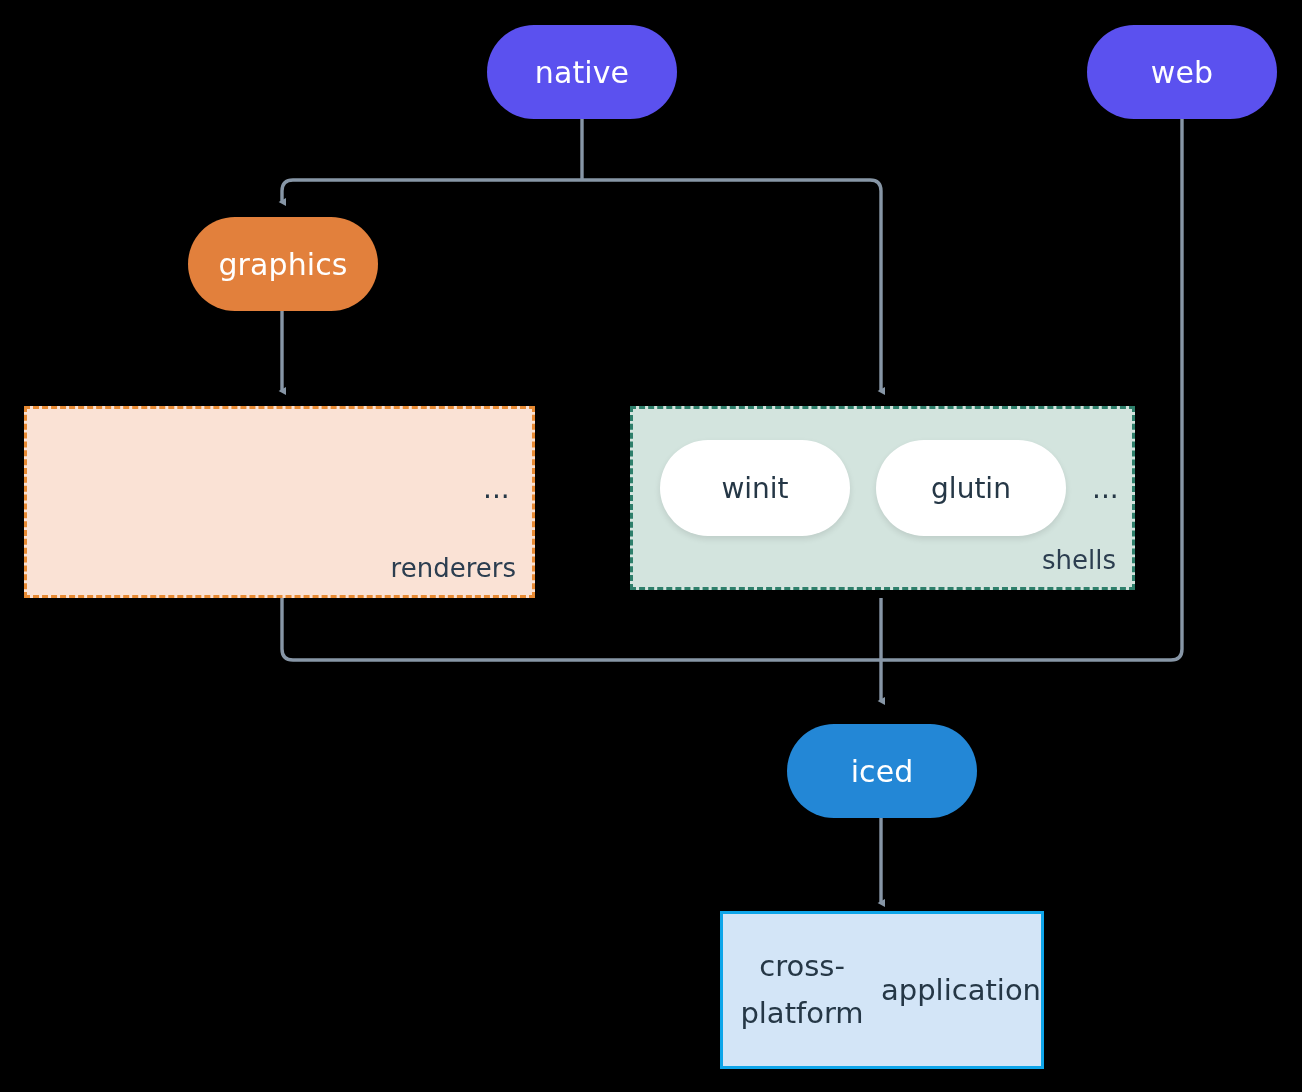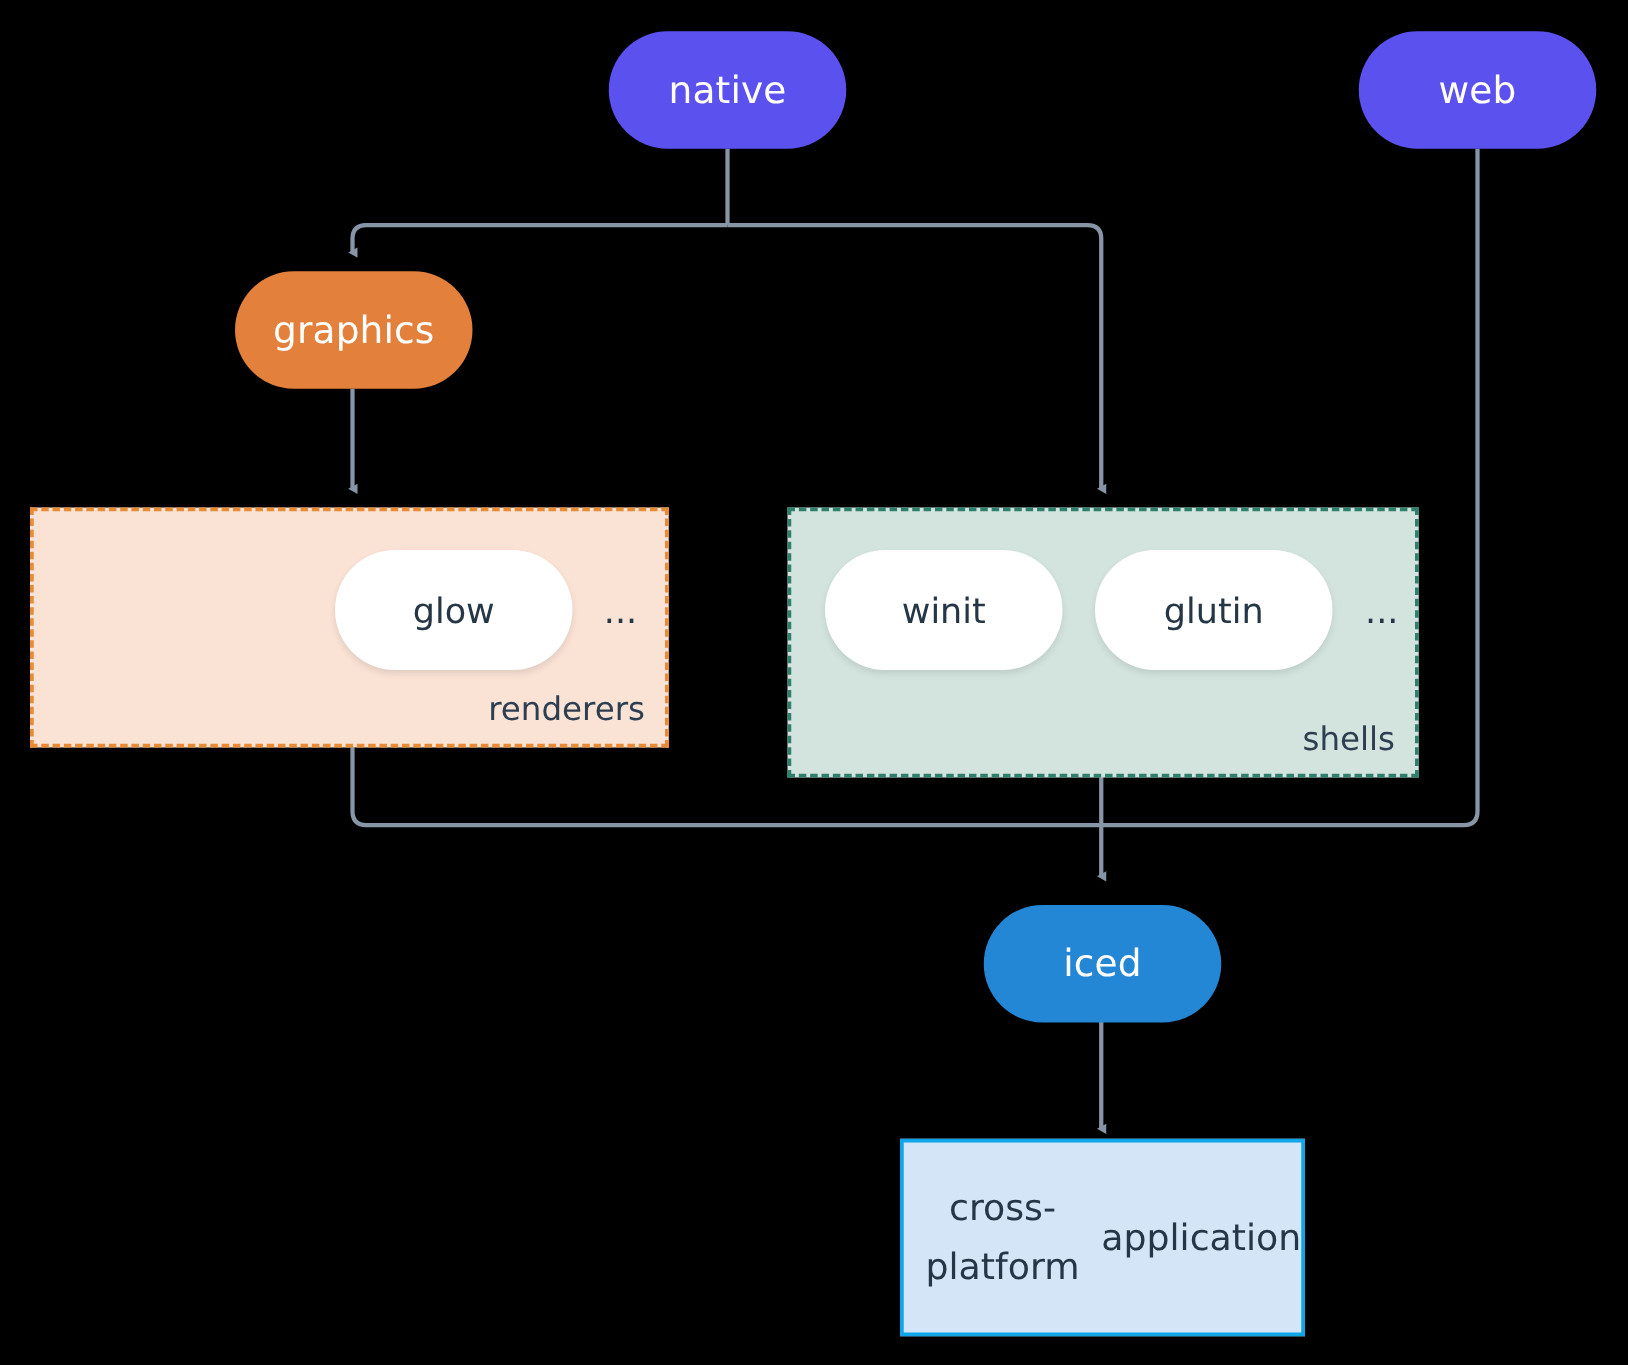--- a/index.html
+++ b/index.html
@@ -68,21 +68,21 @@
     border-width: 3px;
   }
   .group-renderers {
     left: 24px;  top: 406px;
     width: 511px; height: 192px;
     background: #fae2d5;
     border-color: #e88b34;
   }
   .group-shells {
     left: 630px; top: 406px;
-    width: 505px; height: 216px;
+    width: 505px; height: 184px;
     background: #d3e4de;
     border-color: #2e7f6b;
     text-decoration: underline;
   }
   .group-label {
     position: absolute;
     right: 16px;
     bottom: 12px;
     font-size: 26px;
     color: #2c3e50;
@@ -163,23 +163,20 @@
 
   <div class="node pill pill-web">
     <span>web</span>
   </div>
 
   <div class="node pill pill-graphics">
     <span>graphics</span>
   </div>
 
   <div class="group group-renderers">
-    <div class="chip chip-glow">
-      <span>glow</span>
-    </div>
     <span class="ellipsis ell-renderers">...</span>
     <span class="group-label">renderers</span>
   </div>
 
   <div class="group group-shells">
     <div class="chip chip-winit">
       <span>winit</span>
     </div>
     <div class="chip chip-glutin">
       <span>glutin</span>

